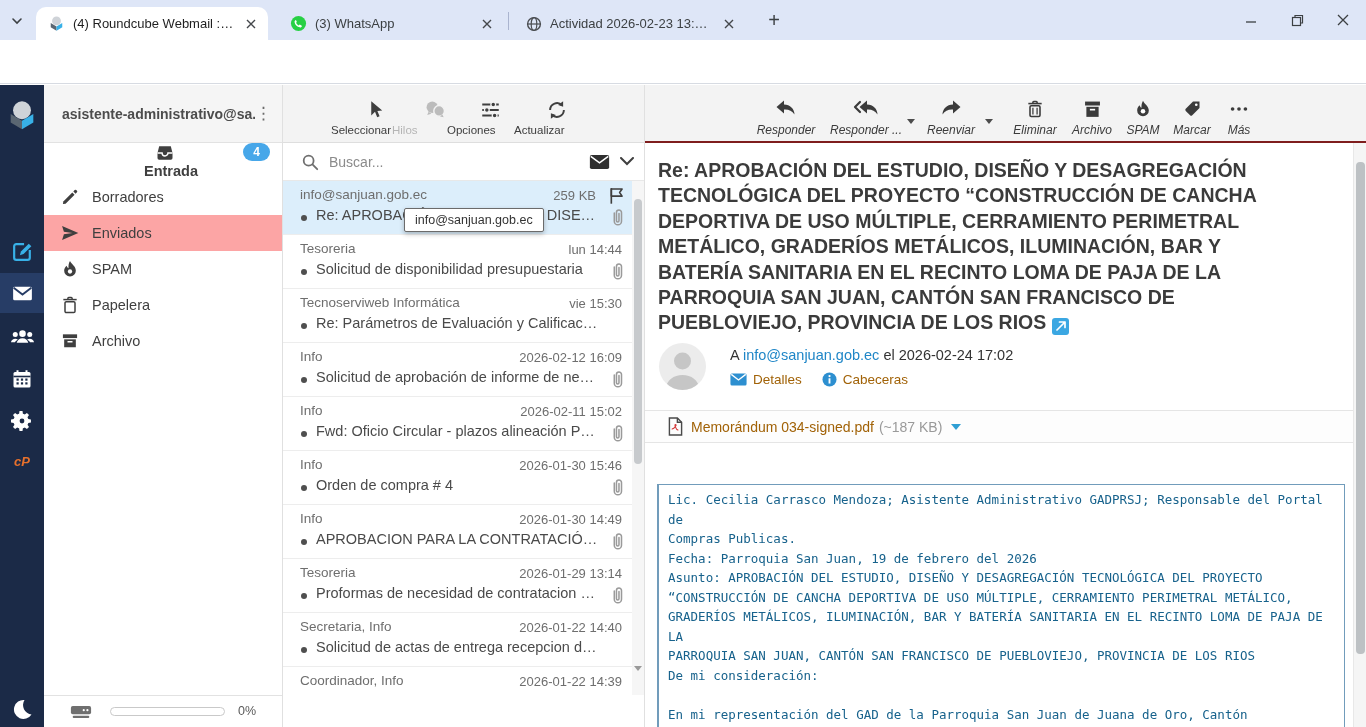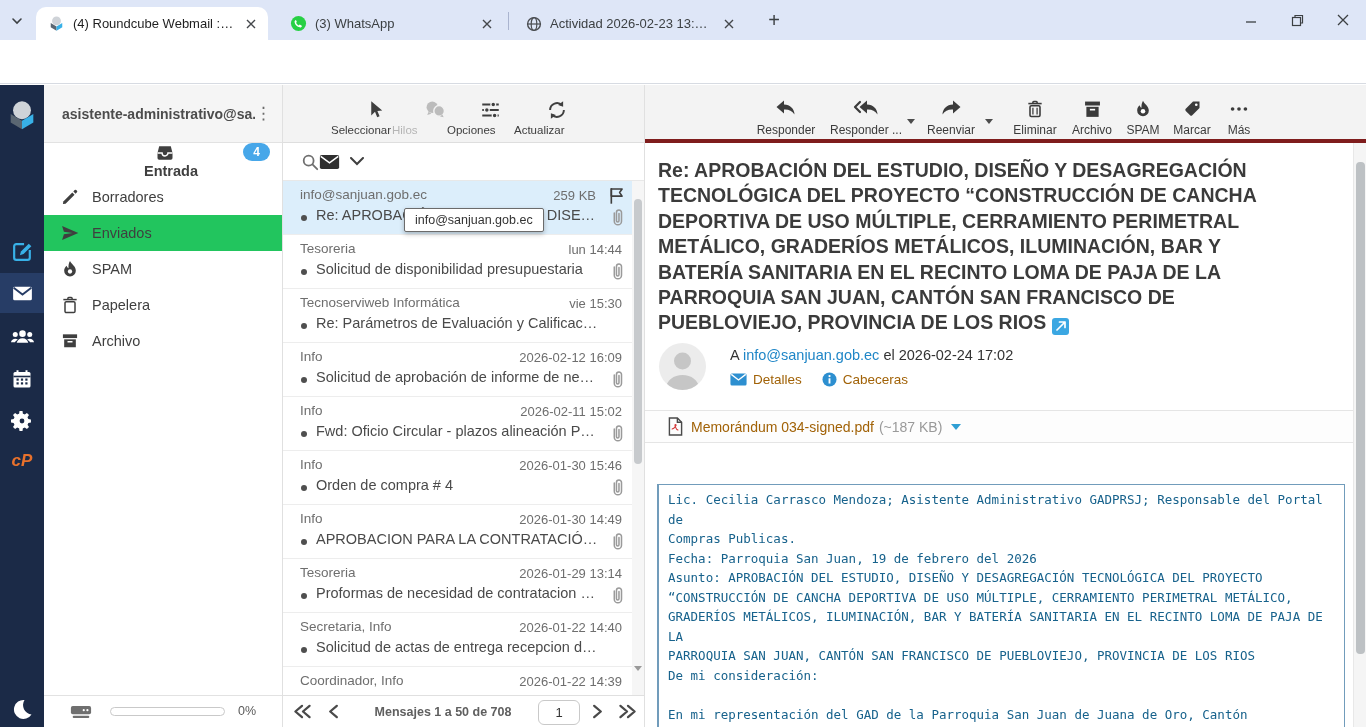--- a/index.html
+++ b/index.html
@@ -31,21 +31,21 @@
   .rail { position:absolute; left:0; top:0; width:44px; height:642px; background:#1b2a47; }
   .rail-item { position:absolute; left:0; width:44px; height:40px; display:flex; align-items:center; justify-content:center; }
   .rail-item.active { background:#273d66; }
 
   
   .folders { position:absolute; left:44px; top:0; width:239px; height:642px; background:#fff; border-right:1px solid #e0e0e0; }
   .fol-head { position:absolute; top:0; left:0; right:0; height:58px; background:#f5f5f5; border-bottom:1px solid #e2e2e2; display:flex; align-items:center; padding:0 10px 0 18px; }
   .fol-head .acct { flex:1; font-size:14px; font-weight:bold; color:#4c4c4c; white-space:nowrap; overflow:hidden; }
   .folrow { position:absolute; left:0; right:0; height:36px; display:flex; align-items:center; padding-left:16px; font-size:14.5px; color:#3f3f3f; }
   .folrow .fic { width:20px; height:20px; margin-right:12px; }
-  .folrow.sel { background:#22c55e; }
+  .folrow.sel { background:#fca5a5; }
   .folrow .badge { position:absolute; right:12px; background:#47a7e9; color:#fff; font-size:12px; font-weight:bold; border-radius:10px; padding:2px 10px; }
   .quota { position:absolute; bottom:0; left:0; right:0; height:32px; border-top:1px solid #e2e2e2; background:#fff; }
   .qbar { position:absolute; left:66px; top:11px; width:115px; height:9px; border:1px solid #c9c9c9; border-radius:5px; background:#fff; }
   .qpct { position:absolute; left:194px; top:8px; font-size:12.5px; color:#5a5a5a; }
 
   
   .listcol { position:absolute; left:283px; top:0; width:362px; height:642px; background:#fff; border-right:1px solid #e0e0e0; }
   .ltoolbar { position:absolute; top:0; left:0; right:0; height:58px; background:#f3f3f3; border-bottom:1px solid #dedede; }
   .tbtn { position:absolute; top:12px; width:86px; }
   .tbtn .tic { height:24px; display:flex; align-items:flex-end; justify-content:center; }
@@ -69,21 +69,21 @@
   .tri-up { width:0; height:0; border-left:4px solid transparent; border-right:4px solid transparent; border-bottom:5px solid #9a9a9a; }
   .tri-down { width:0; height:0; border-left:4px solid transparent; border-right:4px solid transparent; border-top:5px solid #9a9a9a; }
   .pager { position:absolute; bottom:0; left:0; right:0; height:32px; background:#fff; border-top:1px solid #e0e0e0; }
   .pglabel { position:absolute; left:80px; width:160px; top:9px; text-align:center; font-size:12.5px; font-weight:bold; color:#5f5f5f; white-space:nowrap; }
   .pgbox { position:absolute; left:255px; top:4px; width:42px; height:25px; border:1px solid #c9c9c9; border-radius:6px; text-align:center; font-size:13px; color:#333; line-height:23px; background:#fff; }
   .pgnav { position:absolute; top:7px; }
   .tooltip { position:absolute; left:404px; top:208px; background:#fff; border:1px solid #6b6b6b; border-radius:2px; padding:4px 10px; font-size:12.5px; color:#333; box-shadow:0 2px 5px rgba(0,0,0,.25); z-index:50; white-space:nowrap; }
 
   
   .mailpane { position:absolute; left:645px; top:0; width:721px; height:642px; background:#fff; }
-  .mtoolbar { position:absolute; top:0; left:0; right:0; height:58px; background:#f3f3f3; border-bottom:4px solid #7f1d1d; }
+  .mtoolbar { position:absolute; top:0; left:0; right:0; height:58px; background:#f3f3f3; border-bottom:2px solid #7f1d1d;font-style:italic; }
   .mbtn { position:absolute; top:11px; text-align:center; }
   .mbtn .tic { height:24px; display:flex; align-items:flex-end; justify-content:center; }
   .mbtn .tlabel { margin-top:3px; font-size:12px; color:#3b3b3b; white-space:nowrap; }
   .ddcaret { position:absolute; top:34px; width:0; height:0; border-left:4.5px solid transparent; border-right:4.5px solid transparent; border-top:5px solid #4c4c4c; }
   .mcontent { position:absolute; top:58px; left:0; right:13px; bottom:0; overflow:hidden; }
   .subject { position:absolute; left:13px; top:15px; width:652px; font-size:19.5px; font-weight:bold; color:#3b3b3b; line-height:25.4px; }
   .extlink { display:inline-flex; width:17px; height:17px; background:#3ba7e2; border-radius:3px; align-items:center; justify-content:center; vertical-align:-2px; margin-left:6px; }
   .avatar { position:absolute; left:14px; top:200px; width:47px; height:47px; border-radius:50%; background:#ececec; overflow:hidden; }
   .sline1 { position:absolute; left:85px; top:204px; font-size:14.5px; color:#333; }
   .sline2 { position:absolute; left:85px; top:229px; font-size:13.5px; color:#a16207; display:flex; align-items:center; gap:6px; }
@@ -279,21 +279,21 @@
               <rect x="15.3" y="15.3" width="2.2" height="2.2"></rect>
             </g>
           </svg>
       </div>
       <div class="rail-item" style="top:316px;">
         <svg width="24" height="24" viewBox="0 0 24 24">
             <path d="M12 7.5a4.5 4.5 0 1 0 0 9 4.5 4.5 0 0 0 0-9zm9 6-.1-3-2.6-.4a6.7 6.7 0 0 0-.8-1.9l1.5-2.1-2.1-2.1-2.1 1.5a6.7 6.7 0 0 0-1.9-.8L12.5 2h-3l-.4 2.7a6.7 6.7 0 0 0-1.9.8L5.1 4 3 6.1l1.5 2.1a6.7 6.7 0 0 0-.8 1.9L1 10.5v3l2.7.4c.2.7.4 1.3.8 1.9L3 17.9 5.1 20l2.1-1.5c.6.4 1.2.6 1.9.8l.4 2.7h3l.4-2.7c.7-.2 1.3-.4 1.9-.8l2.1 1.5 2.1-2.1-1.5-2.1c.4-.6.6-1.2.8-1.9z" fill="#fff"></path>
             <circle cx="12" cy="12" r="2.4" fill="#1b2a47"></circle>
           </svg>
       </div>
-      <div class="rail-item" style="top:356px;font-size:17px;font-weight:bold;font-style:italic;color:#e8712c;">cP</div>
+      <div class="rail-item" style="top:356px;font-size:13px;font-weight:bold;font-style:italic;color:#e8712c;">cP</div>
       <div class="rail-item" style="top:604px;">
         <svg width="24" height="24" viewBox="0 0 24 24">
             <path d="M14.5 3a9.5 9.5 0 1 0 7 14.5A9.5 9.5 0 0 1 14.5 3z" fill="#fff"></path>
           </svg>
       </div>
 
     </div>
 
     <div class="folders">
       <div class="fol-head">
@@ -422,20 +422,21 @@
         </div>
       </div>
 
       <div class="searchrow">
         <span>
           <svg width="18" height="18" viewBox="0 0 20 20">
               <circle cx="8.5" cy="8.5" r="5.5" fill="none" stroke="#6f6f6f" stroke-width="2"></circle>
               <path d="M13 13l5 5" stroke="#6f6f6f" stroke-width="2" stroke-linecap="round"></path>
             </svg>
         </span>
+        <input class="search-input" type="text" placeholder="Buscar..." style="">
         <span style="margin-right:10px;">
           <svg width="21" height="16" viewBox="0 0 24 18">
               <rect x="1" y="1" width="22" height="16" rx="2" fill="#2f2f2f"></rect>
               <path d="M2 2.5l10 7.5 10-7.5" fill="none" stroke="#fff" stroke-width="1.8"></path>
             </svg>
         </span>
         <span>
           <svg width="14" height="9" viewBox="0 0 14 9">
               <path d="M1 1l6 6 6-6" fill="none" stroke="#3f3f3f" stroke-width="2" stroke-linecap="round"></path>
             </svg>
@@ -553,44 +554,20 @@
           <span class="mmeta">2026-01-22 14:39</span>
         </div>
       </div>
 
       <div class="lscroll">
         <div class="abs" style="left:2px;top:6px;"><span class="tri-up"></span></div>
         <div class="lthumb" style="top:18px;height:265px;"></div>
         <div class="abs" style="left:2px;bottom:6px;"><span class="tri-down"></span></div>
       </div>
 
-      <div class="pager">
-        <span class="pgnav" style="left:8px;">
-          <svg width="22" height="17" viewBox="0 0 22 18">
-              <path d="M11 3l-7 6 7 6M19 3l-7 6 7 6" fill="none" stroke="#4a4a4a" stroke-width="2.4" stroke-linecap="round" stroke-linejoin="round"></path>
-            </svg>
-        </span>
-        <span class="pgnav" style="left:44px;">
-          <svg width="13" height="17" viewBox="0 0 12 18">
-              <path d="M9.5 3l-7 6 7 6" fill="none" stroke="#4a4a4a" stroke-width="2.4" stroke-linecap="round" stroke-linejoin="round"></path>
-            </svg>
-        </span>
-        <span class="pglabel">Mensajes 1 a 50 de 708</span>
-        <span class="pgbox">1</span>
-        <span class="pgnav" style="left:308px;">
-          <svg width="13" height="17" viewBox="0 0 12 18">
-              <path d="M2.5 3l7 6-7 6" fill="none" stroke="#4a4a4a" stroke-width="2.4" stroke-linecap="round" stroke-linejoin="round"></path>
-            </svg>
-        </span>
-        <span class="pgnav" style="left:334px;">
-          <svg width="22" height="17" viewBox="0 0 22 18">
-              <path d="M3 3l7 6-7 6M11 3l7 6-7 6" fill="none" stroke="#4a4a4a" stroke-width="2.4" stroke-linecap="round" stroke-linejoin="round"></path>
-            </svg>
-        </span>
-      </div>
     </div>
 
     <div class="mailpane">
       <div class="mtoolbar">
         <div class="mbtn" style="left:102px;width:78px;">
           <div class="tic">
             <svg width="24" height="22" viewBox="0 0 24 22">
                 <path d="M10 2.5L2.5 9l7.5 6.5v-4c4.8-.3 8 1.3 10.5 5-.3-5.8-4.2-9.6-10.5-9.9z" fill="#3b3b3b"></path>
               </svg>
           </div>

